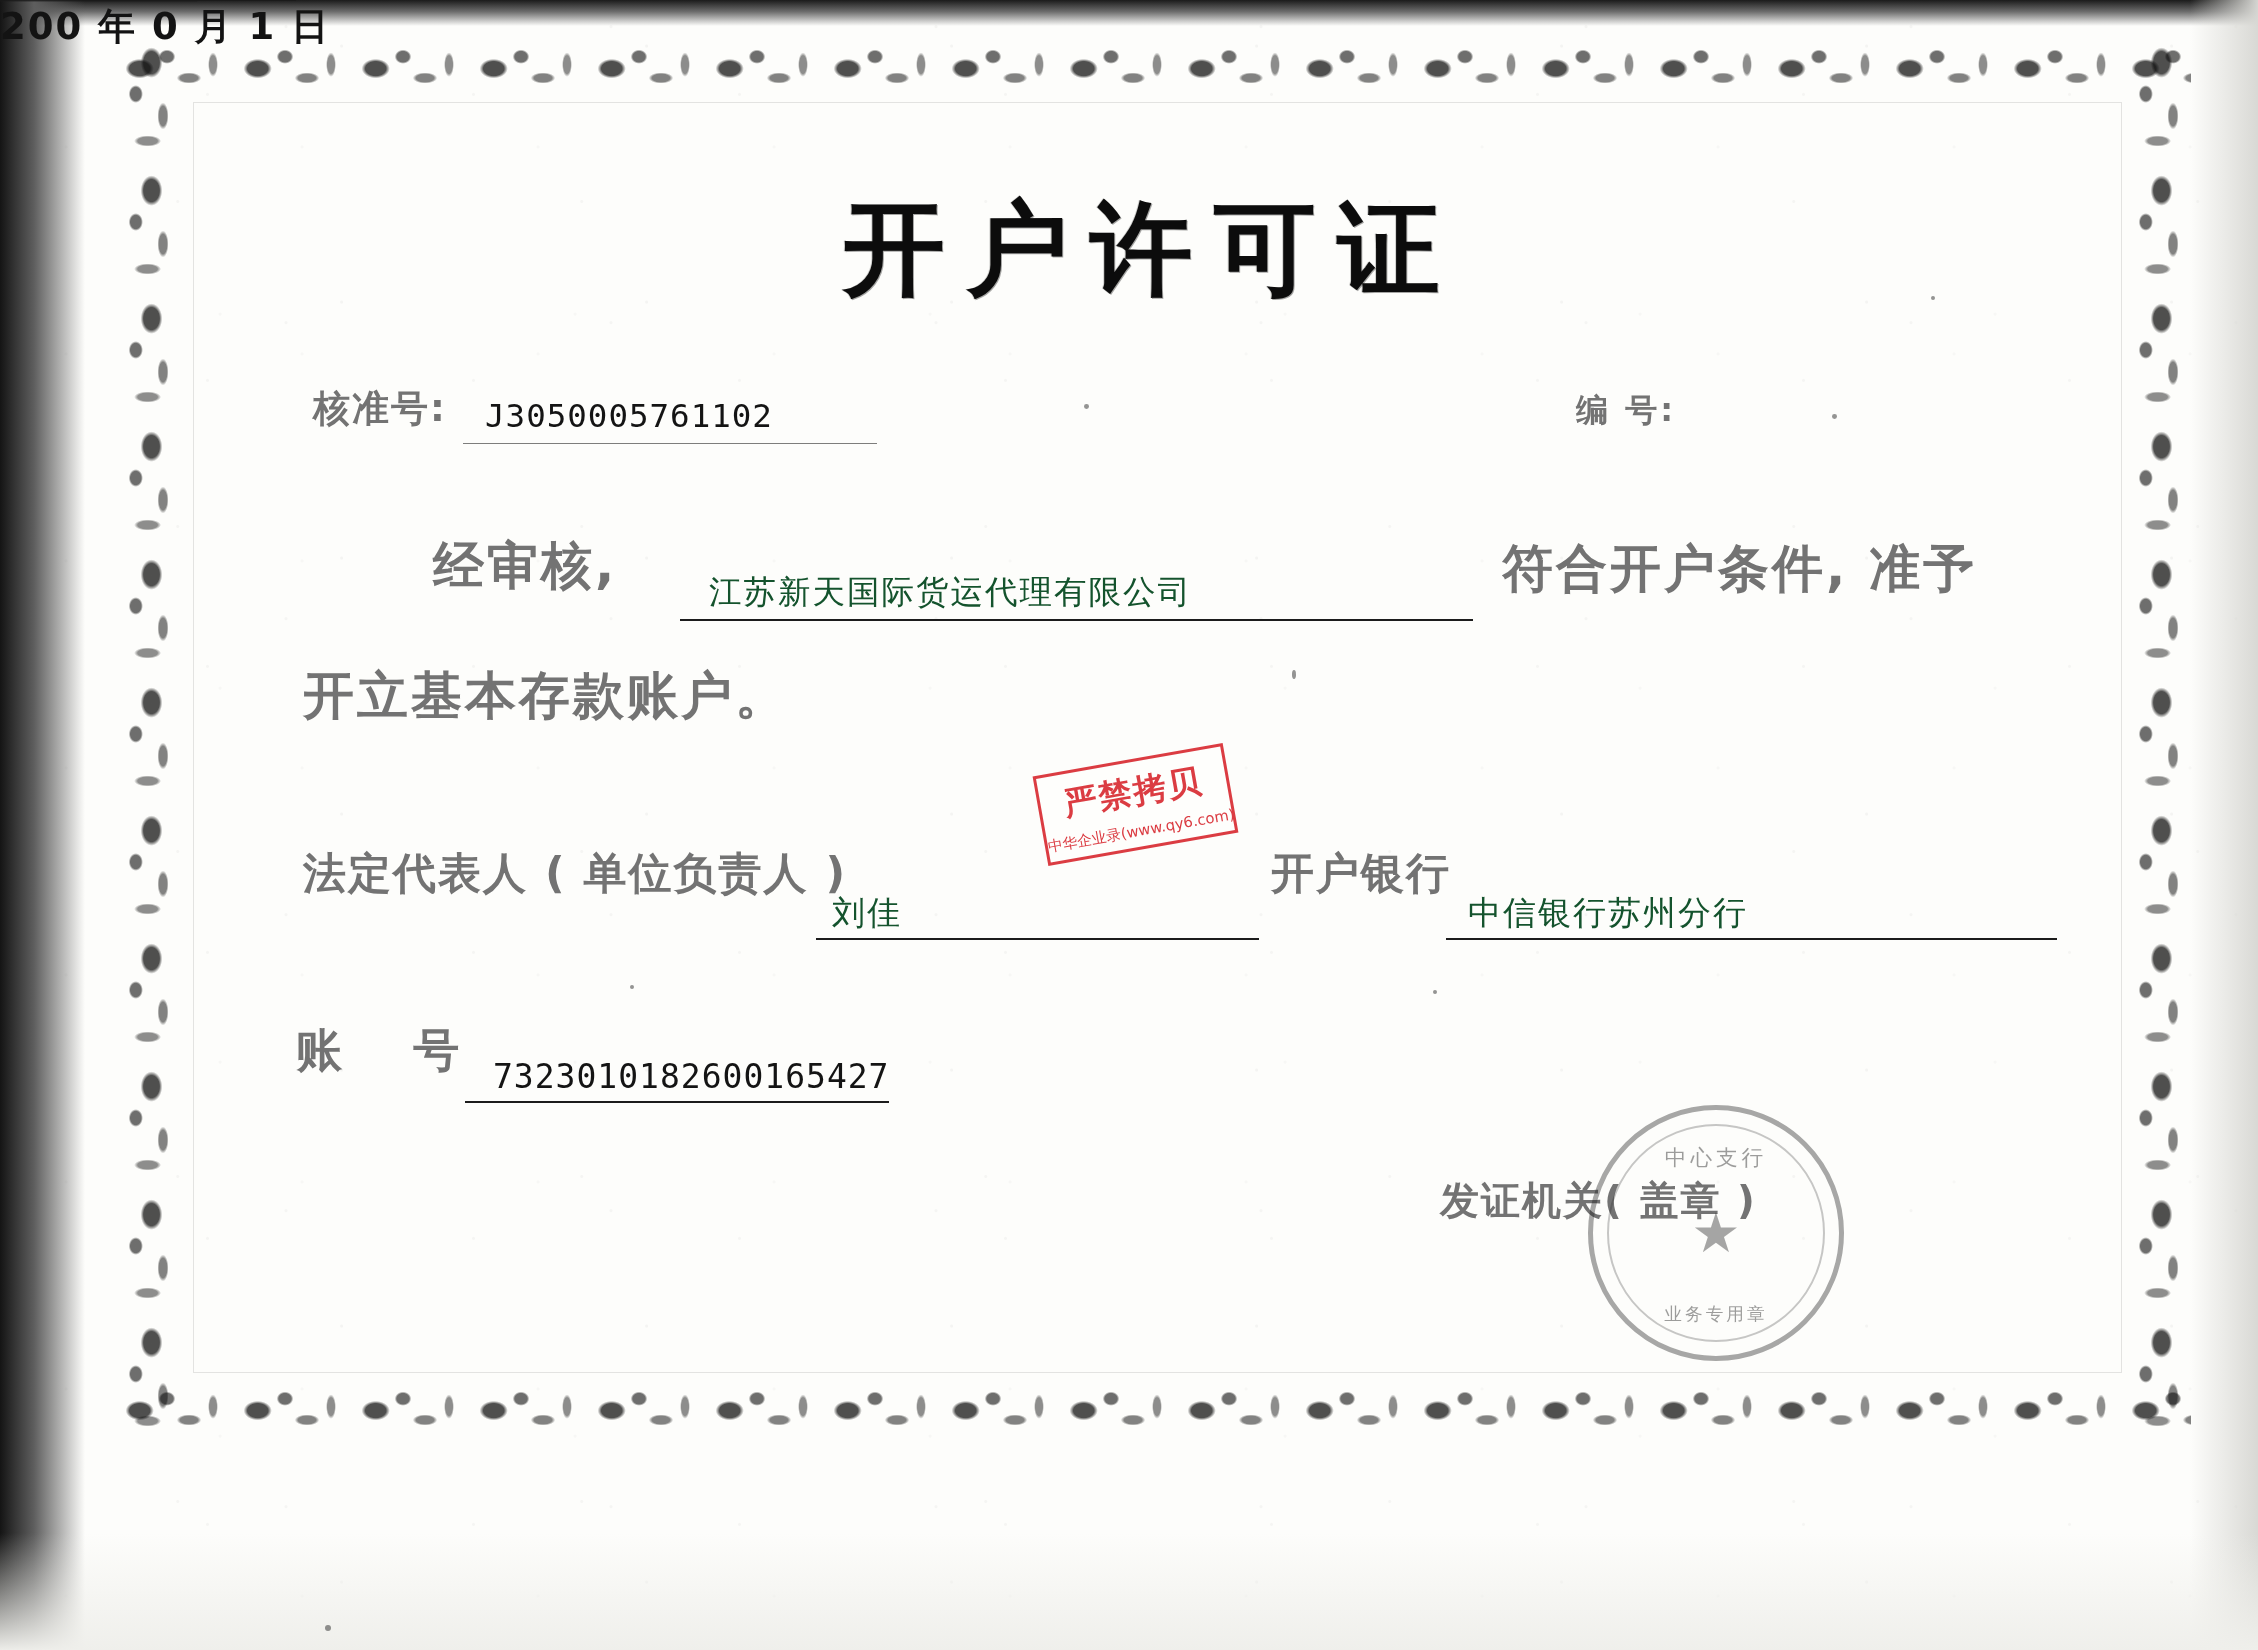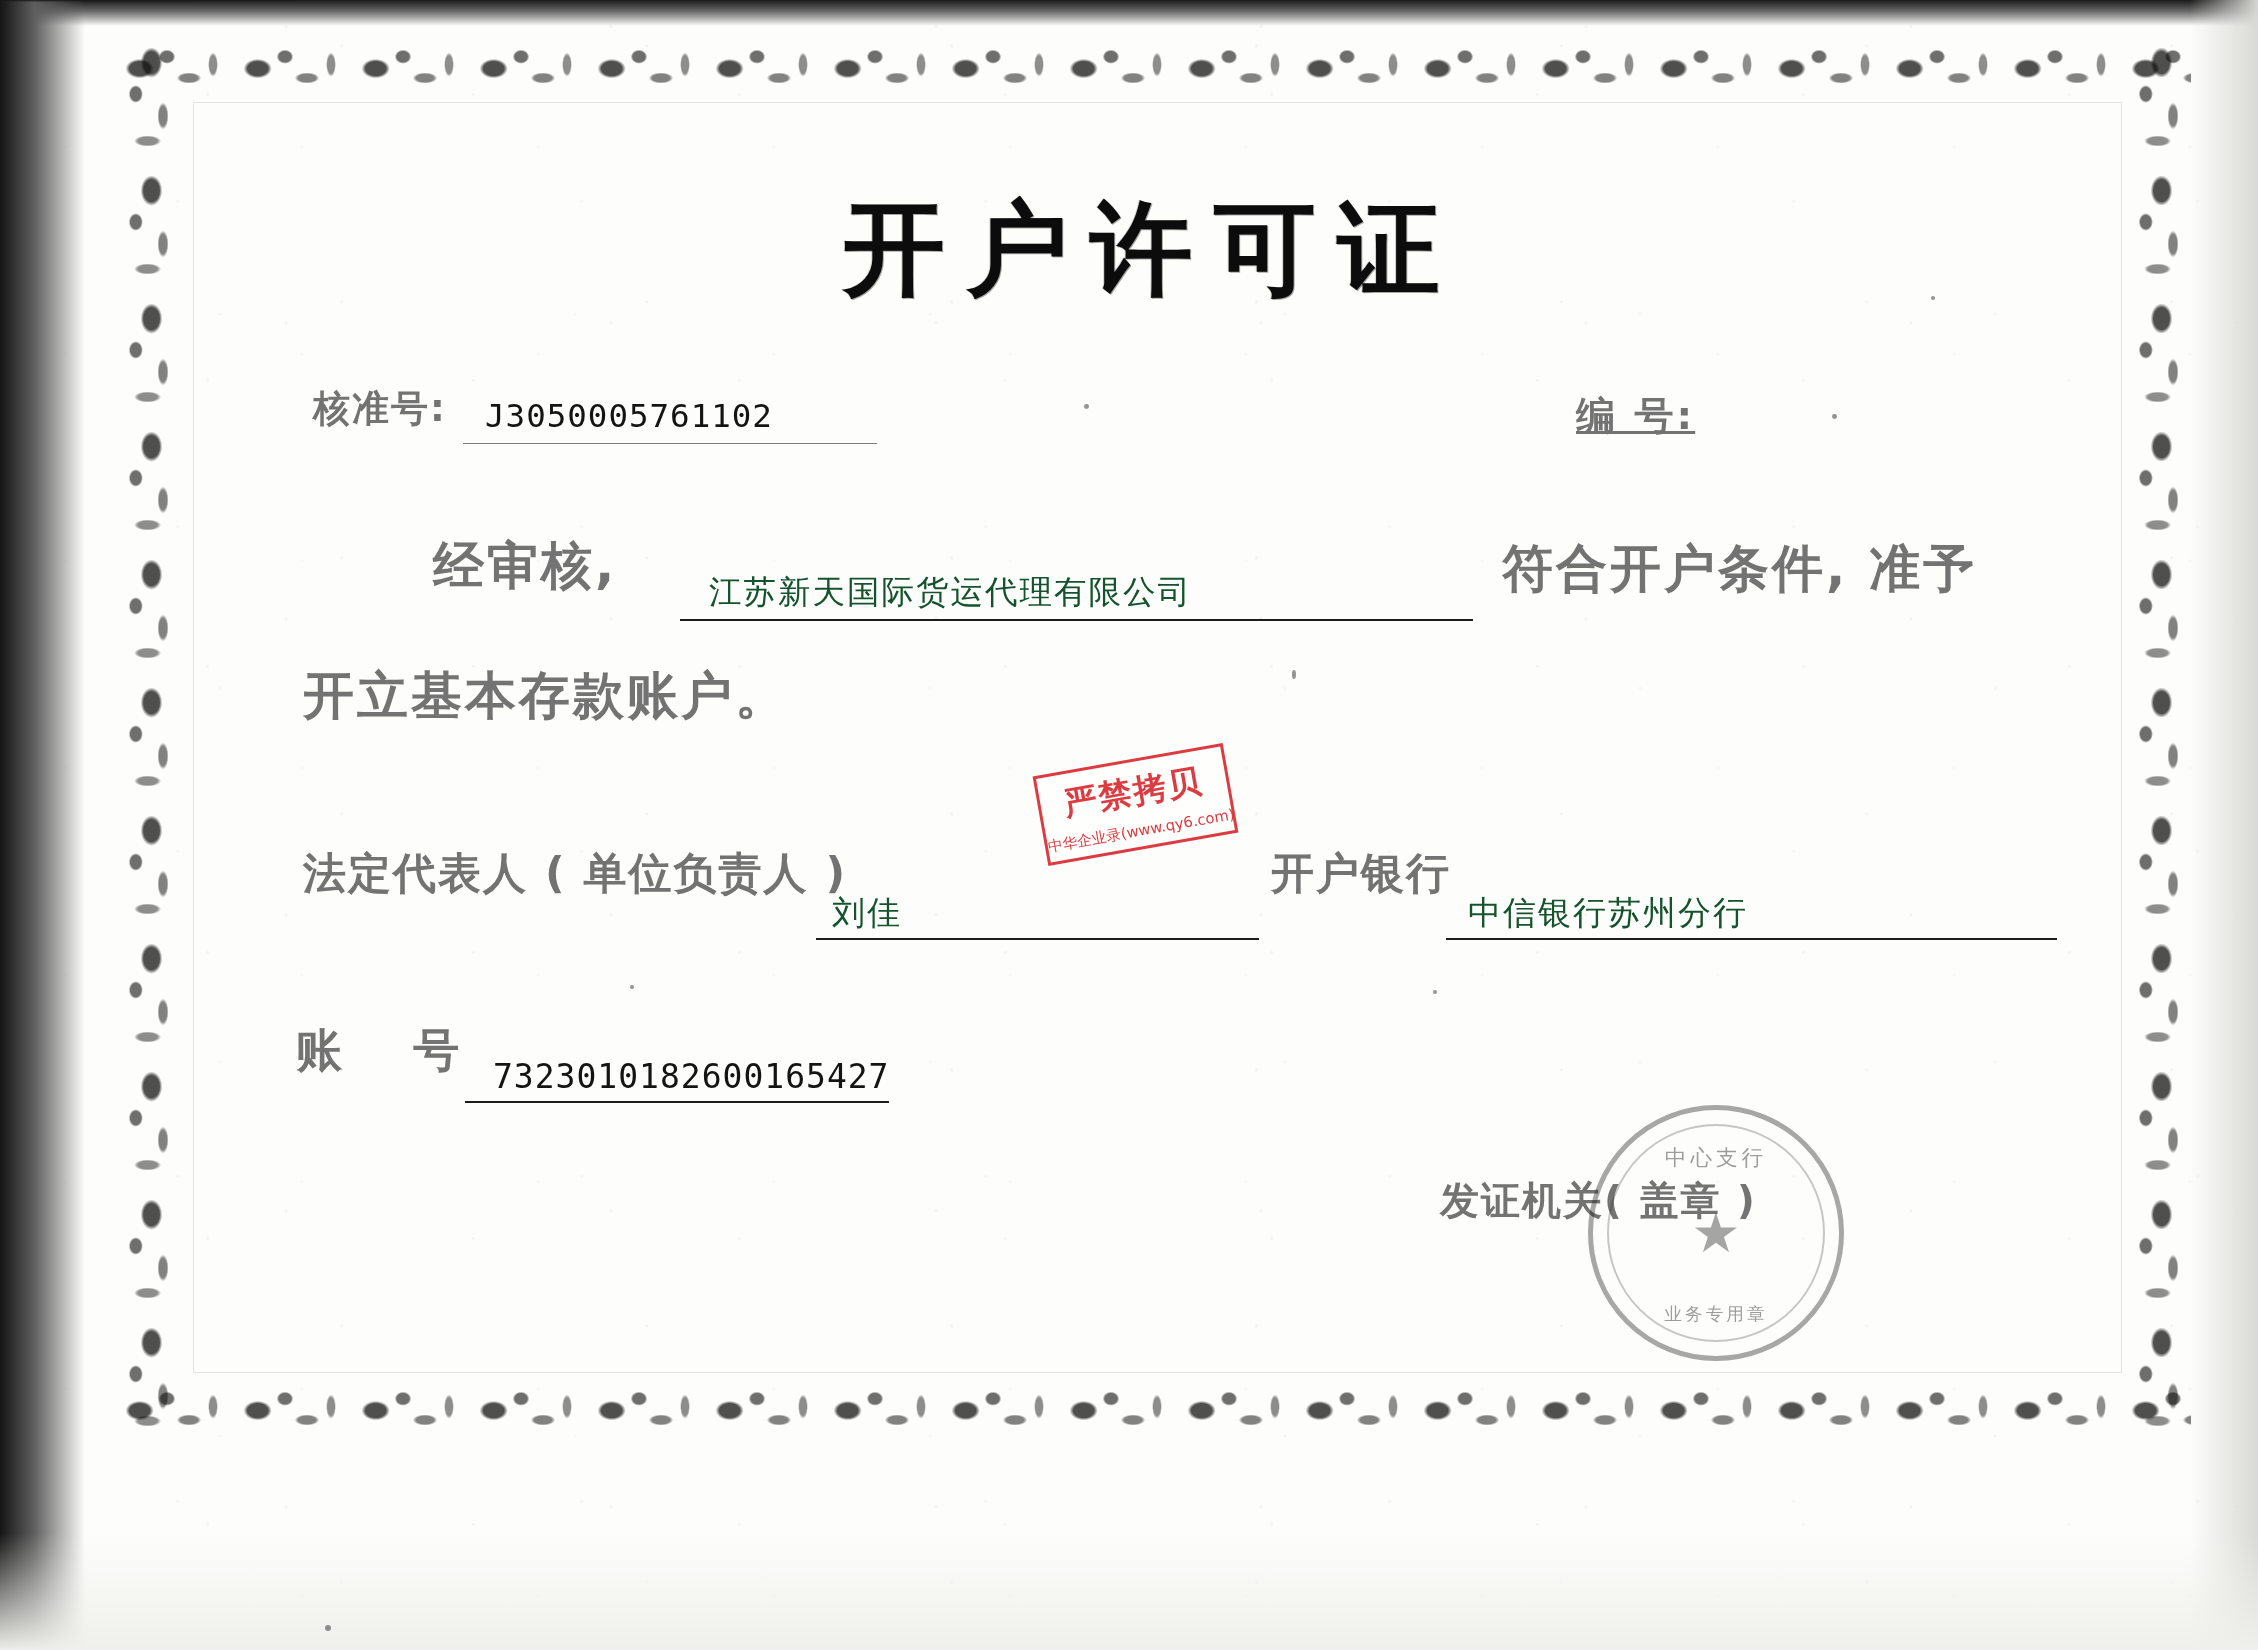--- a/index.html
+++ b/index.html
@@ -139,21 +139,21 @@
     position: absolute;
     height: 2px;
     background: #1c1c1c;
   }
 
   
   .r-approval-label { left: 313px;  top: 384px;  font-size: 37px; letter-spacing: 2px; }
   .r-approval-value { left: 485px;  top: 397px;  font-size: 32.5px; letter-spacing: 1px; }
   .r-approval-rule  { left: 463px;  top: 443px;  width: 414px; height: 1px; background: rgba(20,20,20,0.55); }
 
-  .r-serial-label   { left: 1576px; top: 389px;  font-size: 39px; letter-spacing: 3px; text-decoration: underline; }
+  .r-serial-label   { left: 1576px; top: 389px;  font-size: 32px; letter-spacing: 3px; }
   .r-serial-value   { left: 1714px; top: 390px;  font-size: 41px; letter-spacing: 2px; font-weight: 700; }
 
   
   .r-audit-label    { left: 433px;  top: 532px;  font-size: 51px; letter-spacing: 3px; }
   .r-company-name   { left: 709px;  top: 571px;  font-size: 32.5px; letter-spacing: 2px; }
   .r-company-rule   { left: 680px;  top: 619px;  width: 793px; height: 2px; }
   .r-company-strike { left: 680px;  top: 589px;  width: 296px; height: 1px; background: rgba(25,25,25,0.8); }
   .r-condition      { left: 1502px; top: 535px;  font-size: 51px; letter-spacing: 3px; }
   .r-basic-account  { left: 303px;  top: 662px;  font-size: 51px; letter-spacing: 3px; }
 
@@ -298,20 +298,21 @@
   <div class="lbl r-bank-label">开户银行</div>
   <div class="val-hand r-bank-value">中信银行苏州分行</div>
   <div class="rule r-bank-rule"></div>
 
   <div class="lbl r-acct-label">账  号</div>
   <div class="val-mono r-acct-value">7323010182600165427</div>
   <div class="rule r-acct-rule"></div>
   <div class="r-acct-dots"></div>
 
   <div class="lbl r-issuer-label">发证机关( 盖章 )</div>
+  <div class="r-date-line">200 年  0 月  1 日</div>
 
   <div class="seal">
     <div class="seal-text-top">中心支行</div>
     <div class="seal-star">★</div>
     <div class="seal-text-bottom">业务专用章</div>
   </div>
 
   <div class="watermark">
     <div class="wm-main">严禁拷贝</div>
     <div class="wm-sub">中华企业录(www.qy6.com)</div>

